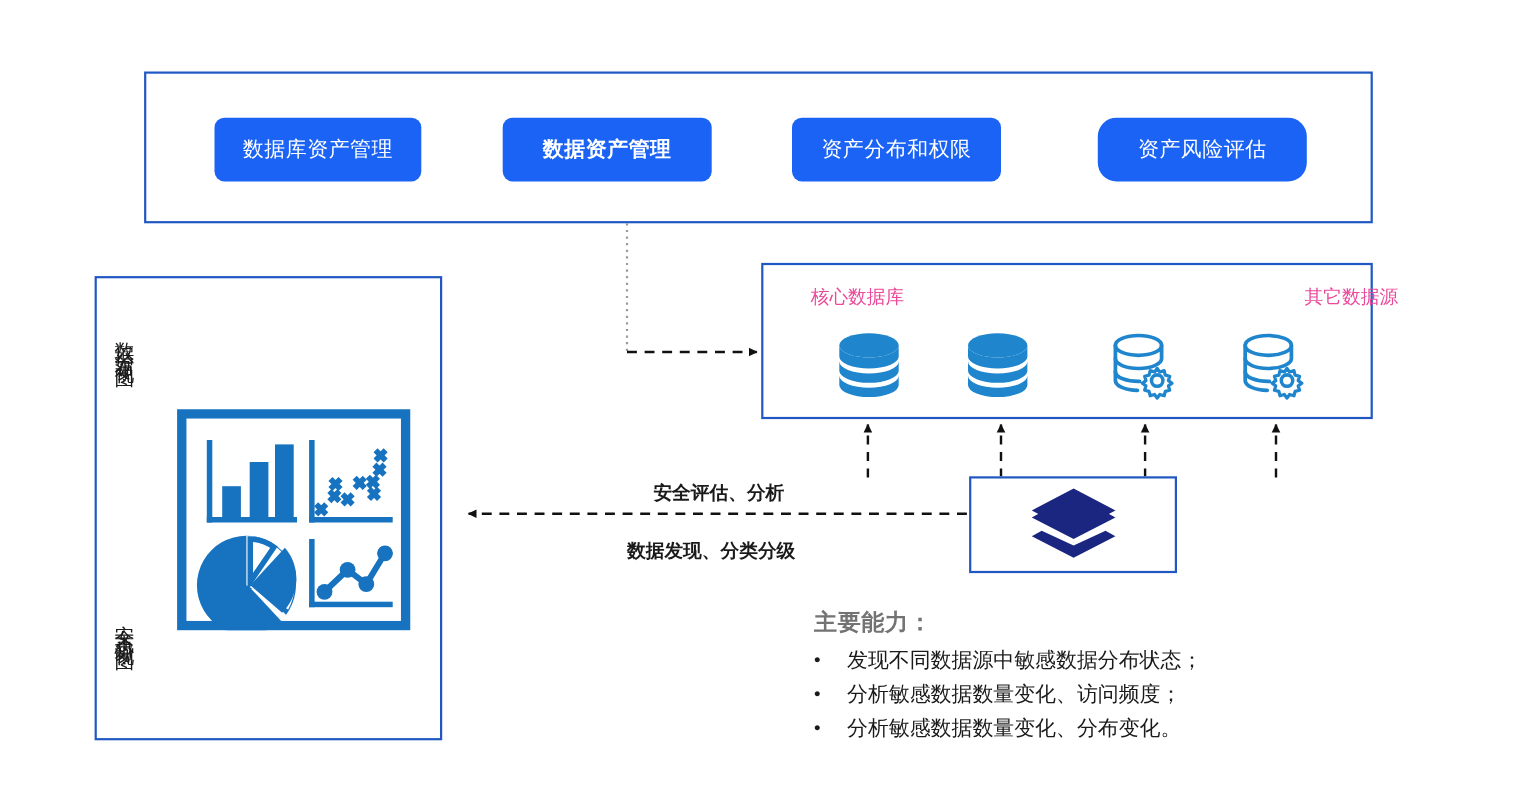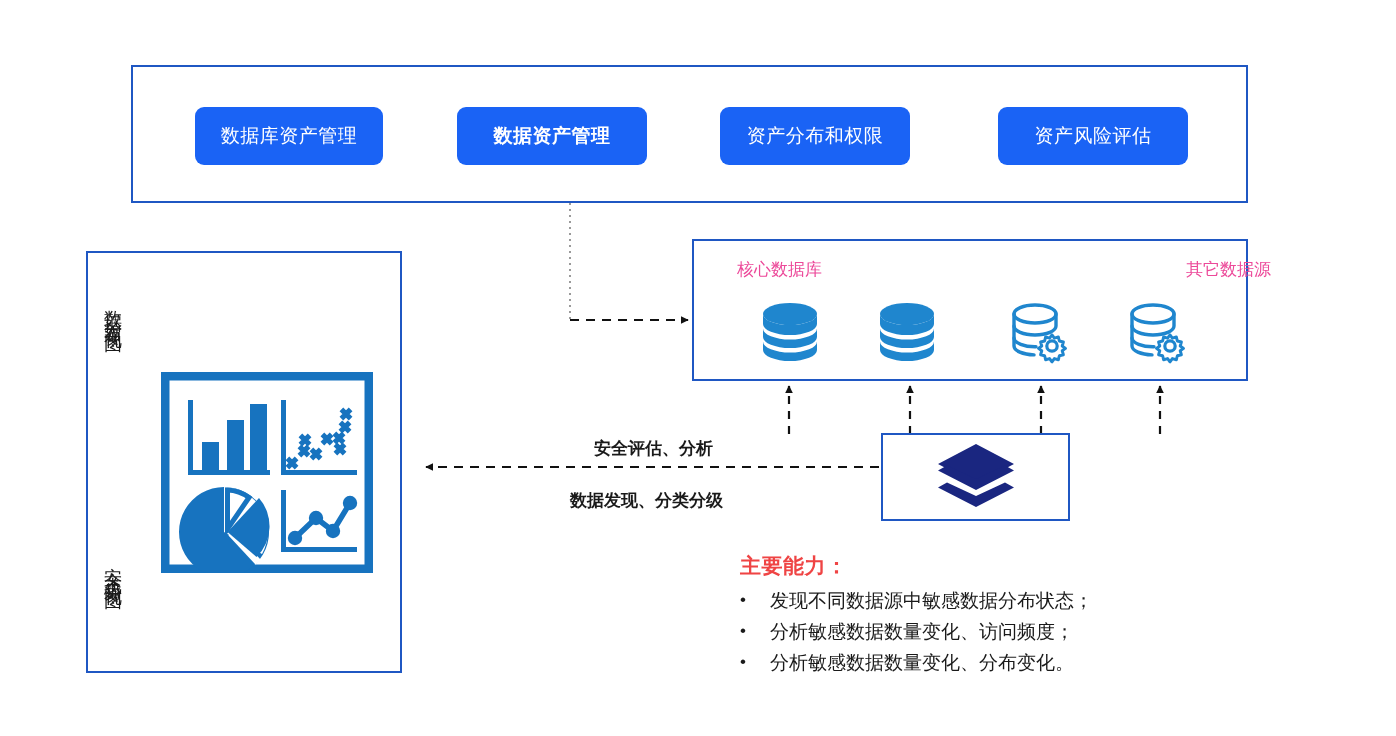--- a/index.html
+++ b/index.html
@@ -51,21 +51,21 @@
     font-size: 19px;
     letter-spacing: 0.5px;
     font-family: "Liberation Sans", "DejaVu Sans", sans-serif;
     white-space: nowrap;
     padding: 0 14px;
     cursor: pointer;
   }
   #pill-0 { left: 195px; top: 107px; width: 188px; height: 58px; }
   #pill-1 { left: 457px; top: 107px; width: 190px; height: 58px; font-weight: bold; }
   #pill-2 { left: 720px; top: 107px; width: 190px; height: 58px; }
-  #pill-3 { left: 998px; top: 107px; width: 190px; height: 58px; }
+  #pill-3 { left: 998px; top: 107px; width: 190px; height: 58px; border-radius: 17px; }
 
   
   #db-panel {
     left: 692px;
     top: 239px;
     width: 556px;
     height: 142px;
   }
   .db-label {
     position: absolute;
@@ -157,21 +157,21 @@
   
   #cap-block {
     position: absolute;
     left: 740px;
     top: 552px;
     width: 470px;
   }
   #cap-title {
     font-size: 21px;
     font-weight: bold;
-    color: #ef4444;
+    color: #737373;
     margin: 0 0 6px 0;
     font-family: "Liberation Sans", "DejaVu Sans", sans-serif;
     letter-spacing: 0.5px;
   }
   .cap-item {
     display: flex;
     align-items: flex-start;
     font-family: "Liberation Serif", "DejaVu Serif", serif;
     font-size: 19px;
     color: #1a1a1a;

